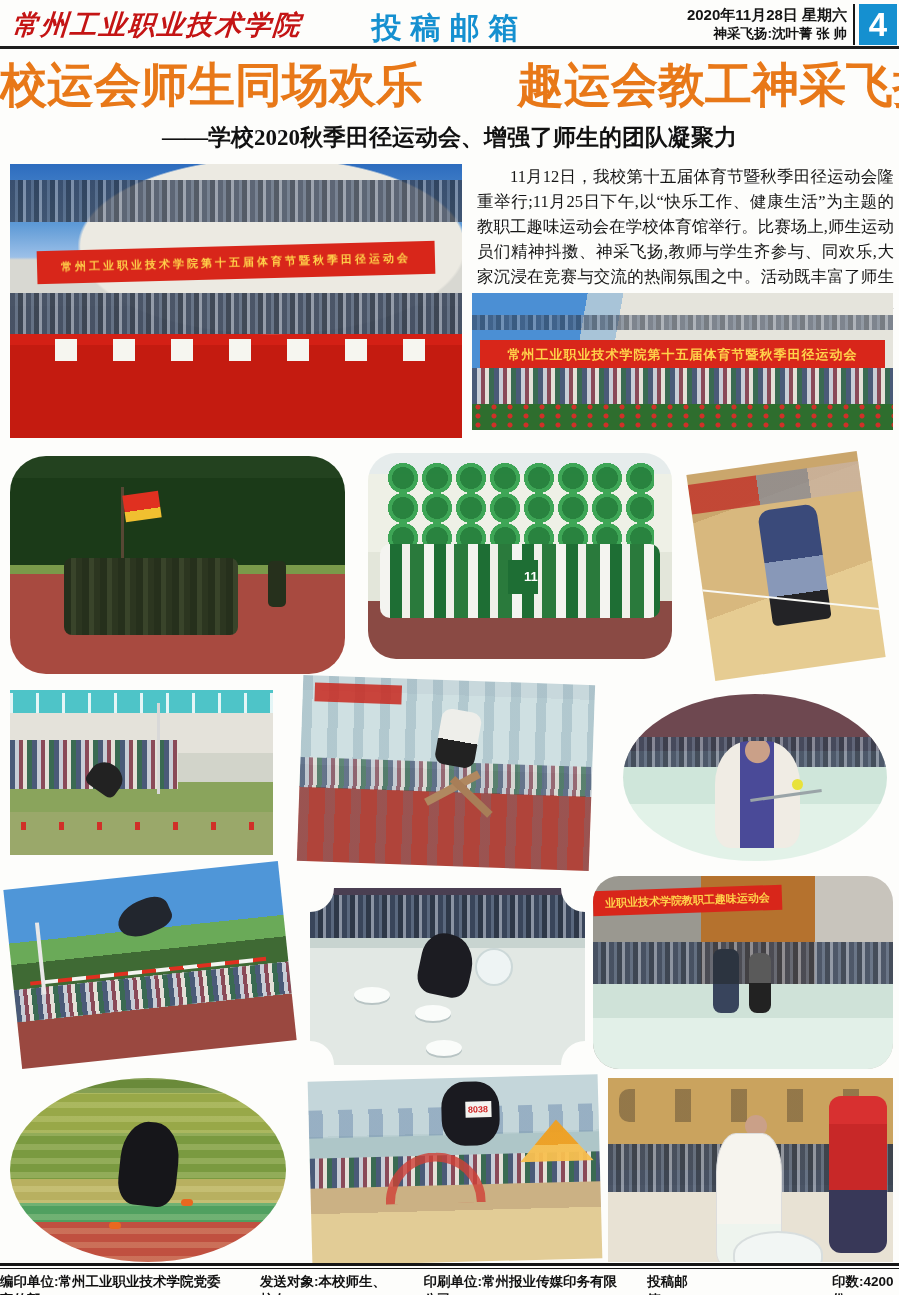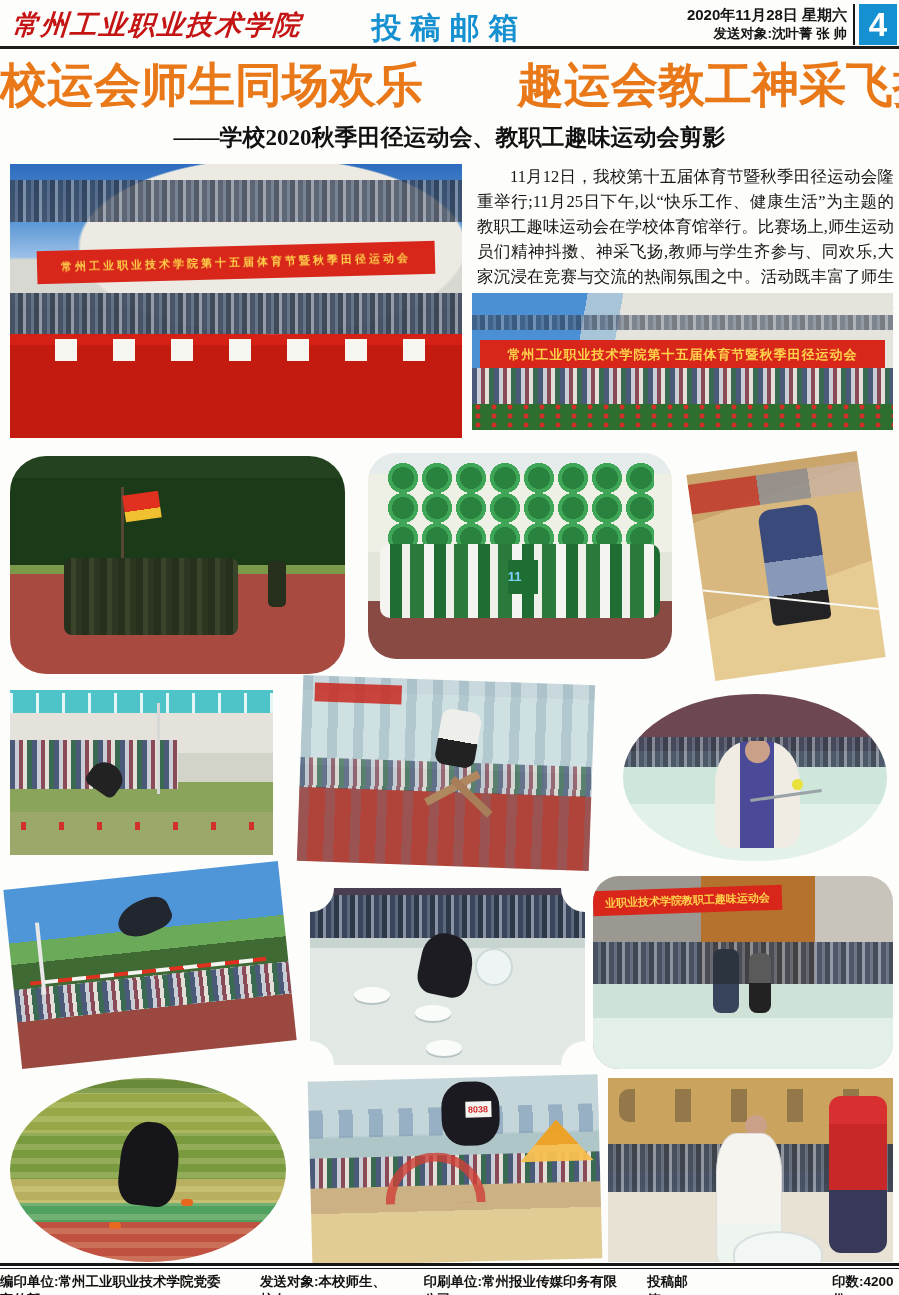--- a/index.html
+++ b/index.html
@@ -61,22 +61,22 @@
   .gd-troop{left:16%;top:47%;width:52%;height:35%;border-radius:8px;
             background:repeating-linear-gradient(90deg,#26301c 0 7px,#39442a 7px 12px,#2c3620 12px 18px);}
   .gd-solo{left:77%;top:48%;width:18px;height:46px;border-radius:5px;background:#26301c;}
 
   #ph-cheer{left:368px;top:453px;width:304px;height:206px;border-radius:28px;
     background:linear-gradient(#e6ecec 0 10%,#eef0e6 10% 48%,#e3e6da 48% 72%,#8a4a44 72% 100%);}
   .ch-poms{left:6%;right:6%;top:5%;height:44%;opacity:.92;
     background:radial-gradient(circle,#187a30 0 48%,#2fa04a 49% 66%,transparent 67%) 0 0/34px 30px;}
   .ch-girls{left:4%;right:4%;top:44%;height:36%;border-radius:10px;
     background:repeating-linear-gradient(90deg,#f4f4f0 0 10px,#1e6e34 10px 22px,#f0f0ea 22px 30px,#2a7a3c 30px 44px);}
-  .ch-jersey{left:46%;top:52%;width:30px;height:34px;background:#1e6e34;color:#7dd3fc;
-             font-weight:800;font-size:13px;text-align:left;line-height:34px;}
+  .ch-jersey{left:46%;top:52%;width:30px;height:34px;background:#1e6e34;color:#ffffff;
+             font-weight:800;font-size:13px;text-align:right;line-height:34px;}
 
   #ph-shuttle{left:700px;top:462px;width:172px;height:208px;transform:rotate(-8deg);
     background:linear-gradient(168deg,#caa66c 0 20%,#d8b87e 20% 60%,#e6cc92 60% 100%);}
   .sh-bench{left:0;right:0;top:5%;height:14%;opacity:.8;
     background:linear-gradient(90deg,#c03028 0 40%,#8a8a92 40% 70%,#c9b2a0 70% 100%);}
   .sh-person{left:38%;top:22%;width:34%;height:56%;border-radius:12px 12px 5px 5px;
     background:linear-gradient(#3a4a7a 0 45%,#8898b8 45% 75%,#232326 75% 100%);}
   .sh-line{left:-10%;top:66%;width:120%;height:2px;background:#f8f8f4;transform:rotate(14deg);}
 
   #ph-throw{left:10px;top:690px;width:263px;height:165px;
@@ -180,28 +180,28 @@
 </style>
 </head>
 <body>
 
 <div class="page">
 
   <div class="masthead">常州工业职业技术学院</div>
   <div class="edition">投稿邮箱</div>
   <div class="dateblock">
     <div>2020年11月28日 星期六</div>
-    <div class="editor">发送对象:沈叶菁 张 帅</div>
+    <div class="editor">神采飞扬:沈叶菁 张 帅</div>
   </div>
   <div class="pagenum-divider"></div>
   <div class="pagenum">4</div>
   <div class="header-rule"></div>
 
   <h1 class="headline">校运会师生同场欢乐　　趣运会教工神采飞扬</h1>
-  <h2 class="subhead">——学校2020秋季田径运动会、教职工趣味运动会剪影</h2>
+  <h2 class="subhead">——学校2020秋季田径运动会、增强了师生的团队凝聚力</h2>
 
   <div class="article">
     <p>11月12日，我校第十五届体育节暨秋季田径运动会隆重举行;11月25日下午,以“快乐工作、健康生活”为主题的教职工趣味运动会在学校体育馆举行。比赛场上,师生运动员们精神抖擞、神采飞扬,教师与学生齐参与、同欢乐,大家沉浸在竞赛与交流的热闹氛围之中。活动既丰富了师生业余生活,增强了师生的团队凝聚力,同时也促进了和谐校园建设。</p>
     <p>快来瞧瞧运动场上师生的风采吧!</p>
   </div>
 
   <div class="ph" id="ph-rostrum">
     <div class="crowd r-crowd"></div>
     <div class="r-banner bannertext">常州工业职业技术学院第十五届体育节暨秋季田径运动会</div>
     <div class="crowd r-people"></div>

